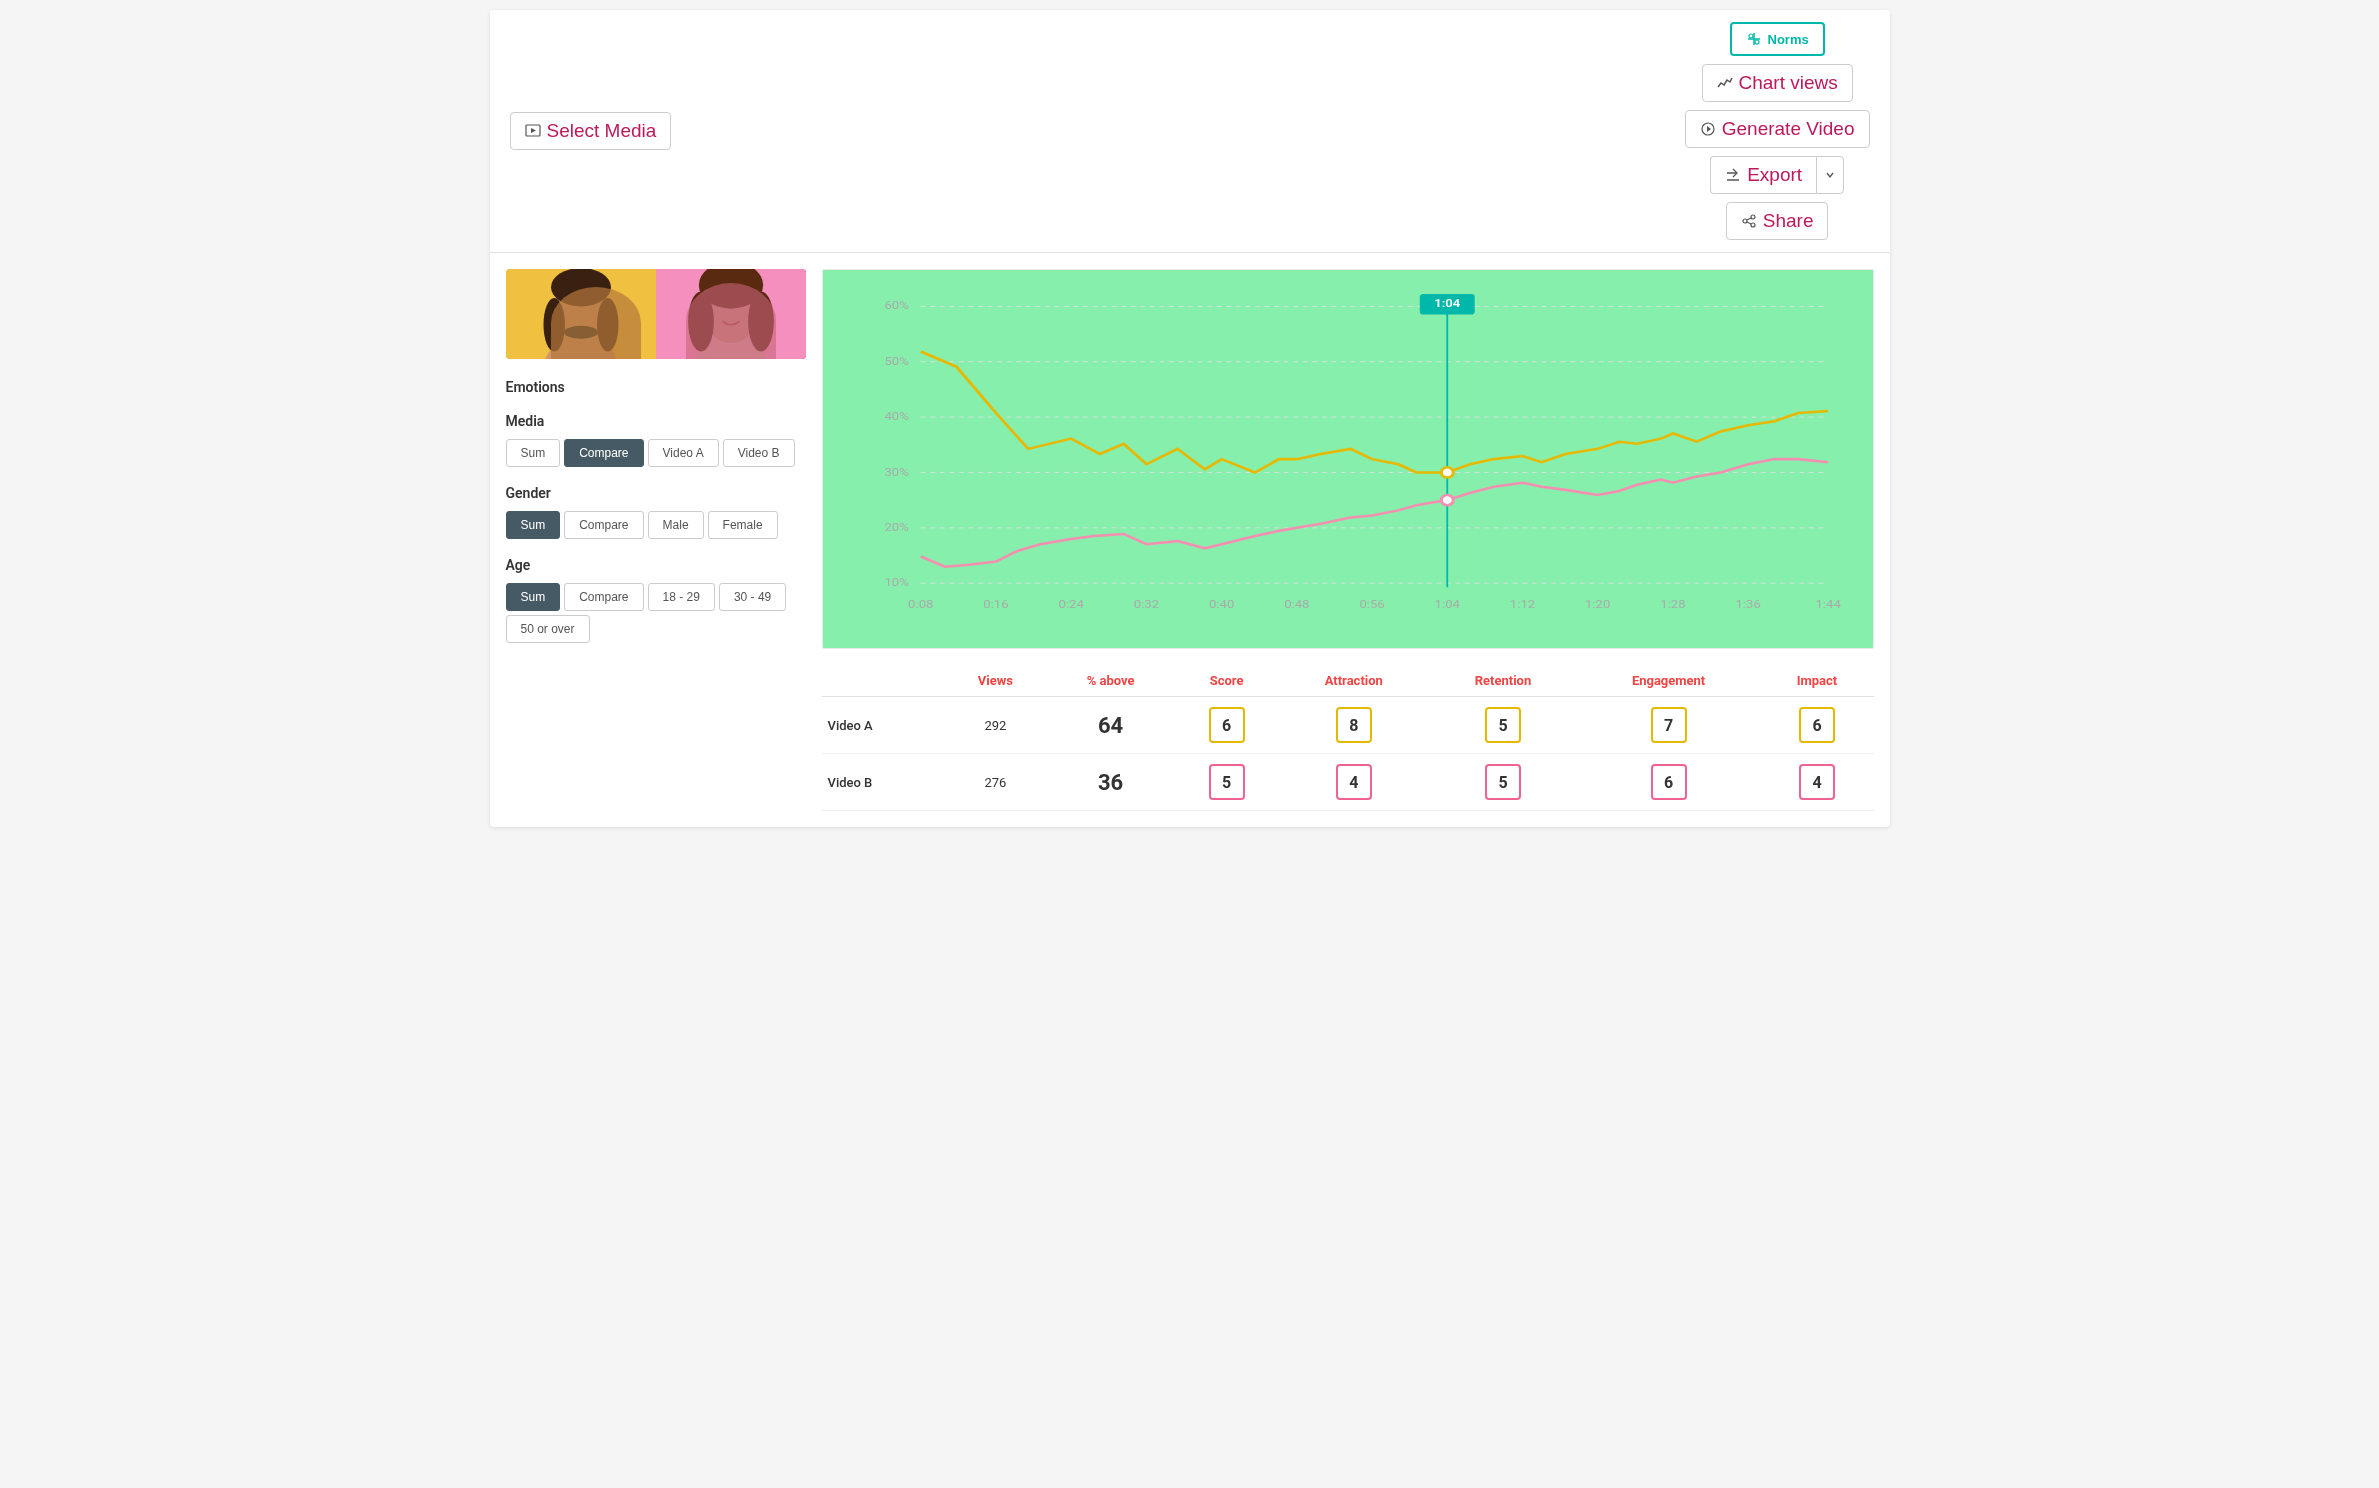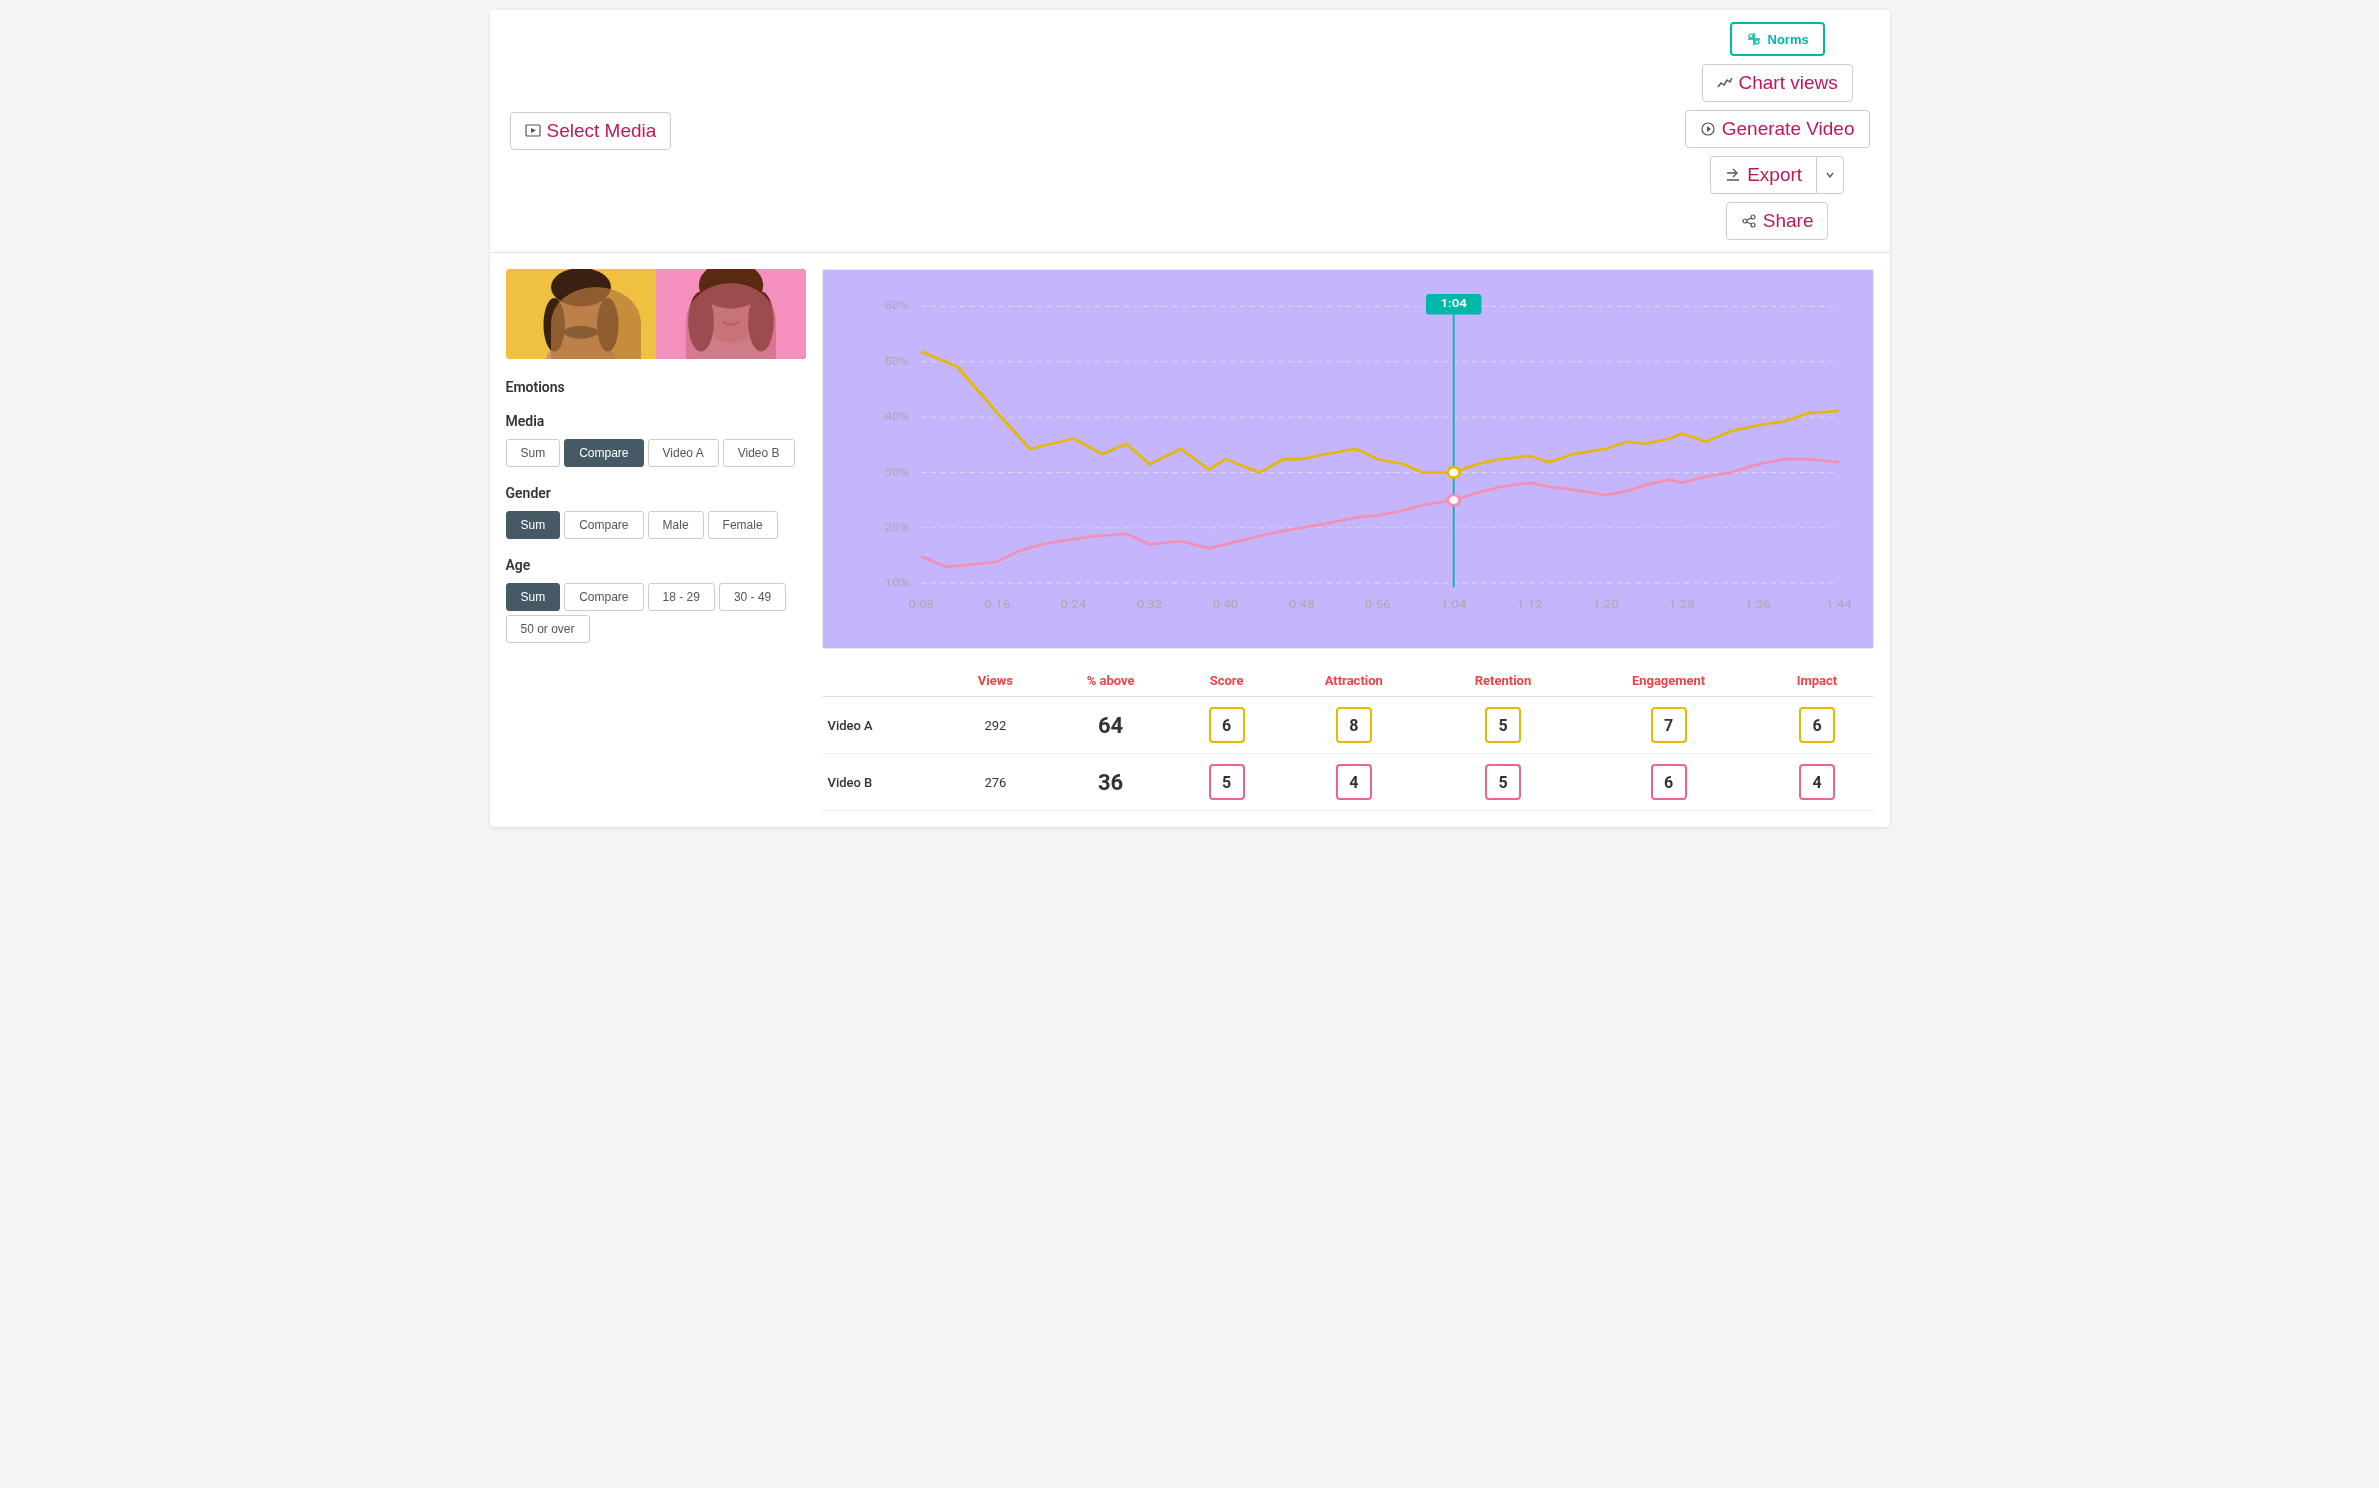--- a/index.html
+++ b/index.html
@@ -138,24 +138,24 @@
     
     .right-panel {
       flex: 1;
       min-width: 0;
     }
     
     .chart-container {
       position: relative;
       height: 380px;
       border: 1px solid #e8e8e8;
-      background: #c4b5fd;
+      background: #86efac;
       border-radius: 2px;
       margin-bottom: 16px;
-      padding: 20px 10px 30px 50px;
+      padding: 20px 21px 30px 50px;
       overflow: hidden;
     }
     .chart-svg {
       width: 100%;
       height: 100%;
     }
     
     .data-table {
       width: 100%;
       border-collapse: collapse;

